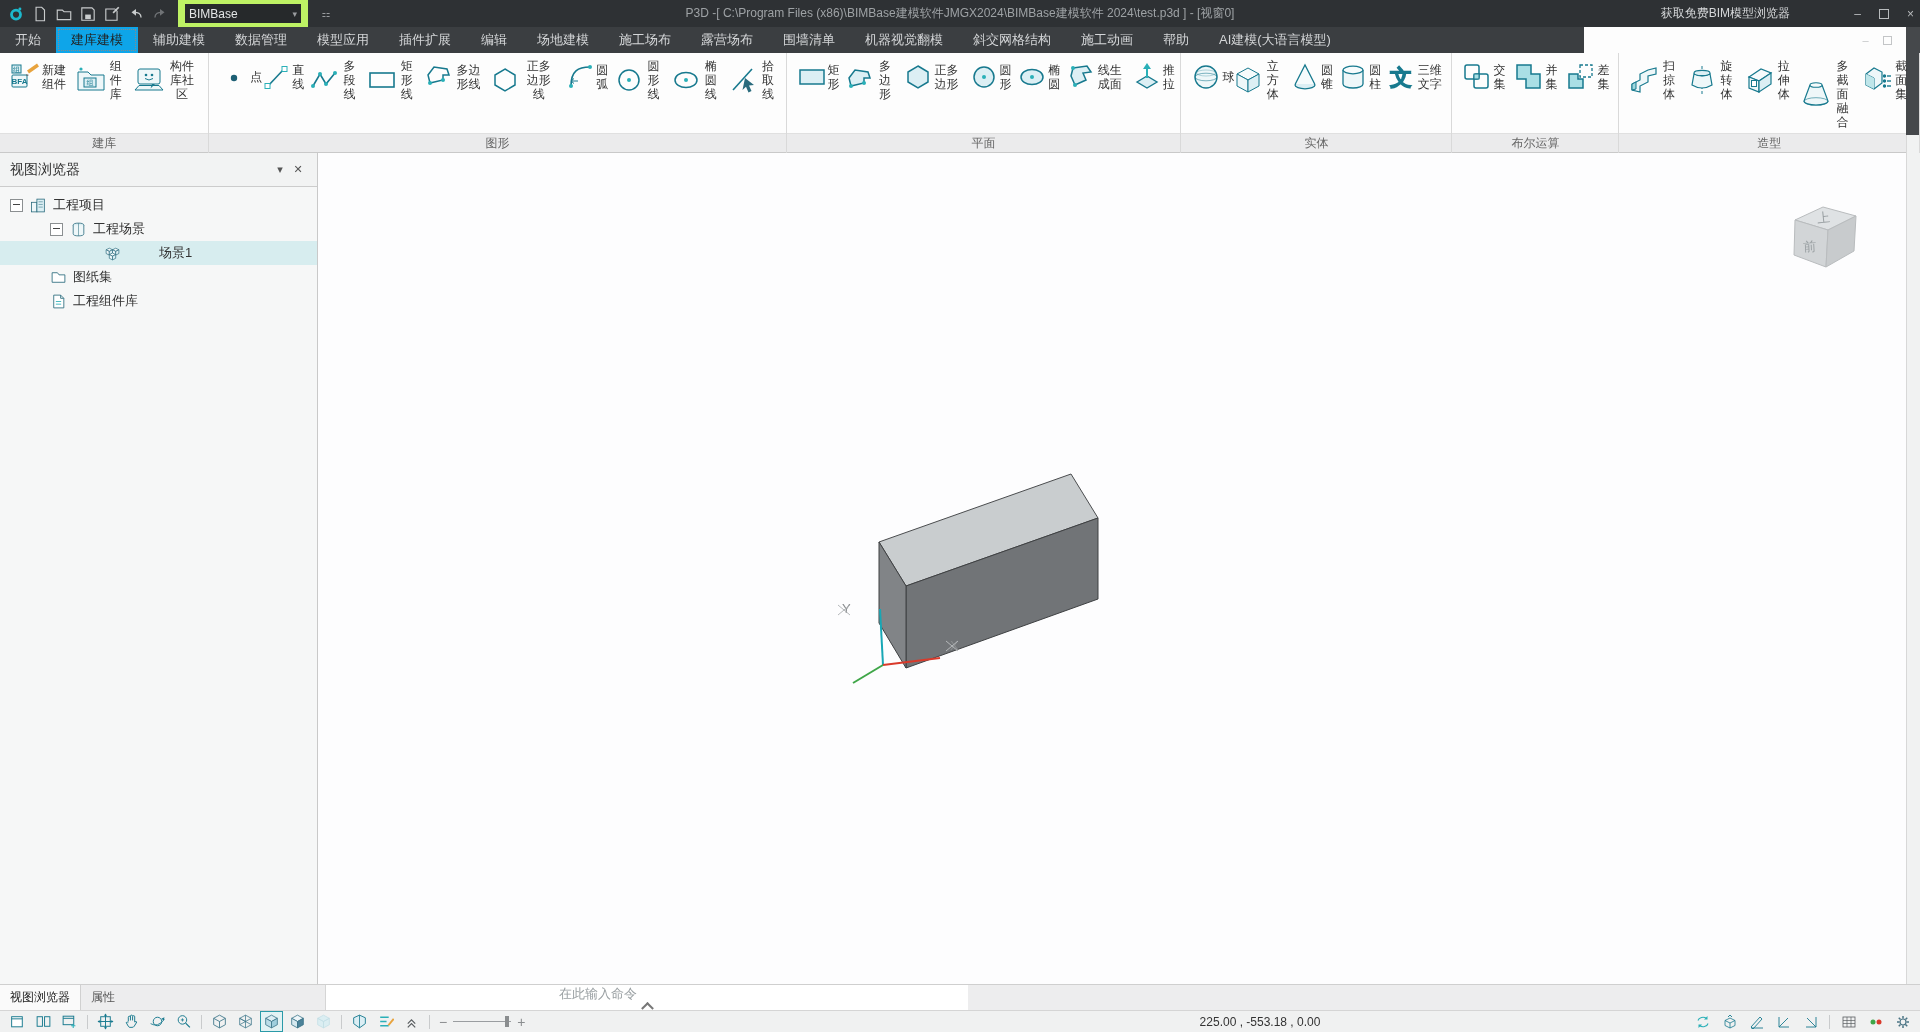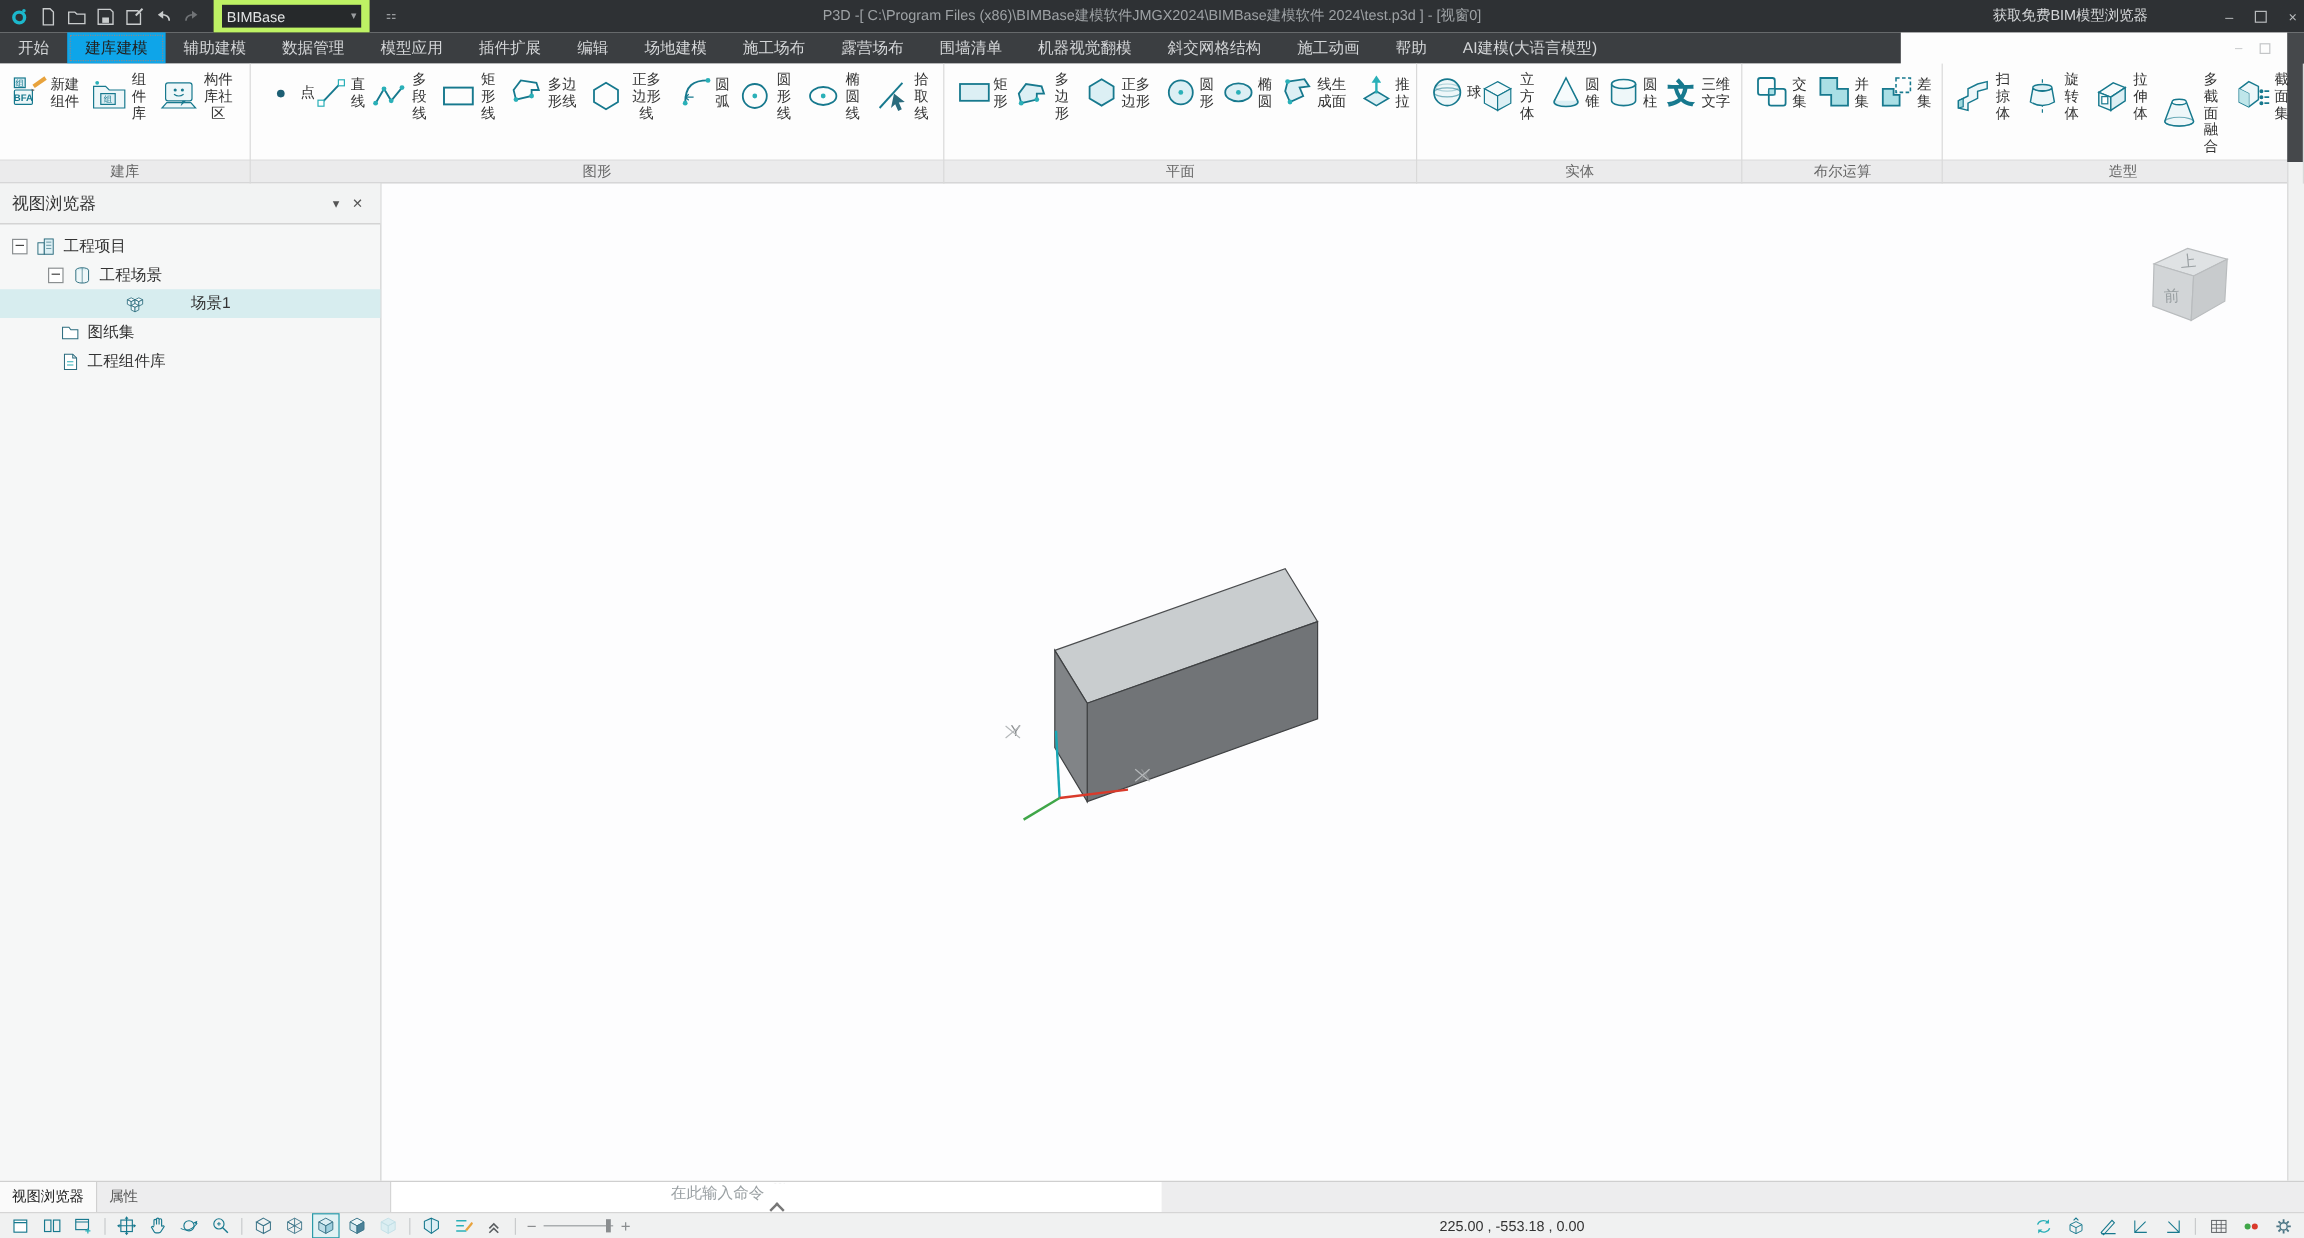--- a/index.html
+++ b/index.html
@@ -527,21 +527,21 @@
         <span class="expbox"></span>
         <span class="ticon">
           <svg viewBox="0 0 32 32" width="17" height="17">
             <rect x="3" y="10" width="10" height="18" fill="#eef7f9" stroke="#2a6b7d" stroke-width="1.5"></rect>
             <rect x="13" y="4" width="14" height="24" fill="#dceff4" stroke="#2a6b7d" stroke-width="1.5"></rect>
             <path d="M16 9h8 M16 14h8 M16 19h8" stroke="#2a6b7d"></path>
           </svg>
         </span>
         <span>工程项目</span>
       </div>
-      <div class="trow" style="padding-left: 40px;">
+      <div class="trow" style="padding-left: 50px;">
         <span class="expbox"></span>
         <span class="ticon">
           <svg viewBox="0 0 32 32" width="17" height="17">
             <ellipse cx="16" cy="8" rx="10" ry="4" fill="#dceff4" stroke="#2a6b7d" stroke-width="1.5"></ellipse>
             <path d="M6 8 v16 a10 4 0 0 0 20 0 V8" fill="#eef7f9" stroke="#2a6b7d" stroke-width="1.5"></path>
             <line x1="16" y1="4" x2="16" y2="28" stroke="#2a6b7d"></line>
           </svg>
         </span>
         <span>工程场景</span>
       </div>

